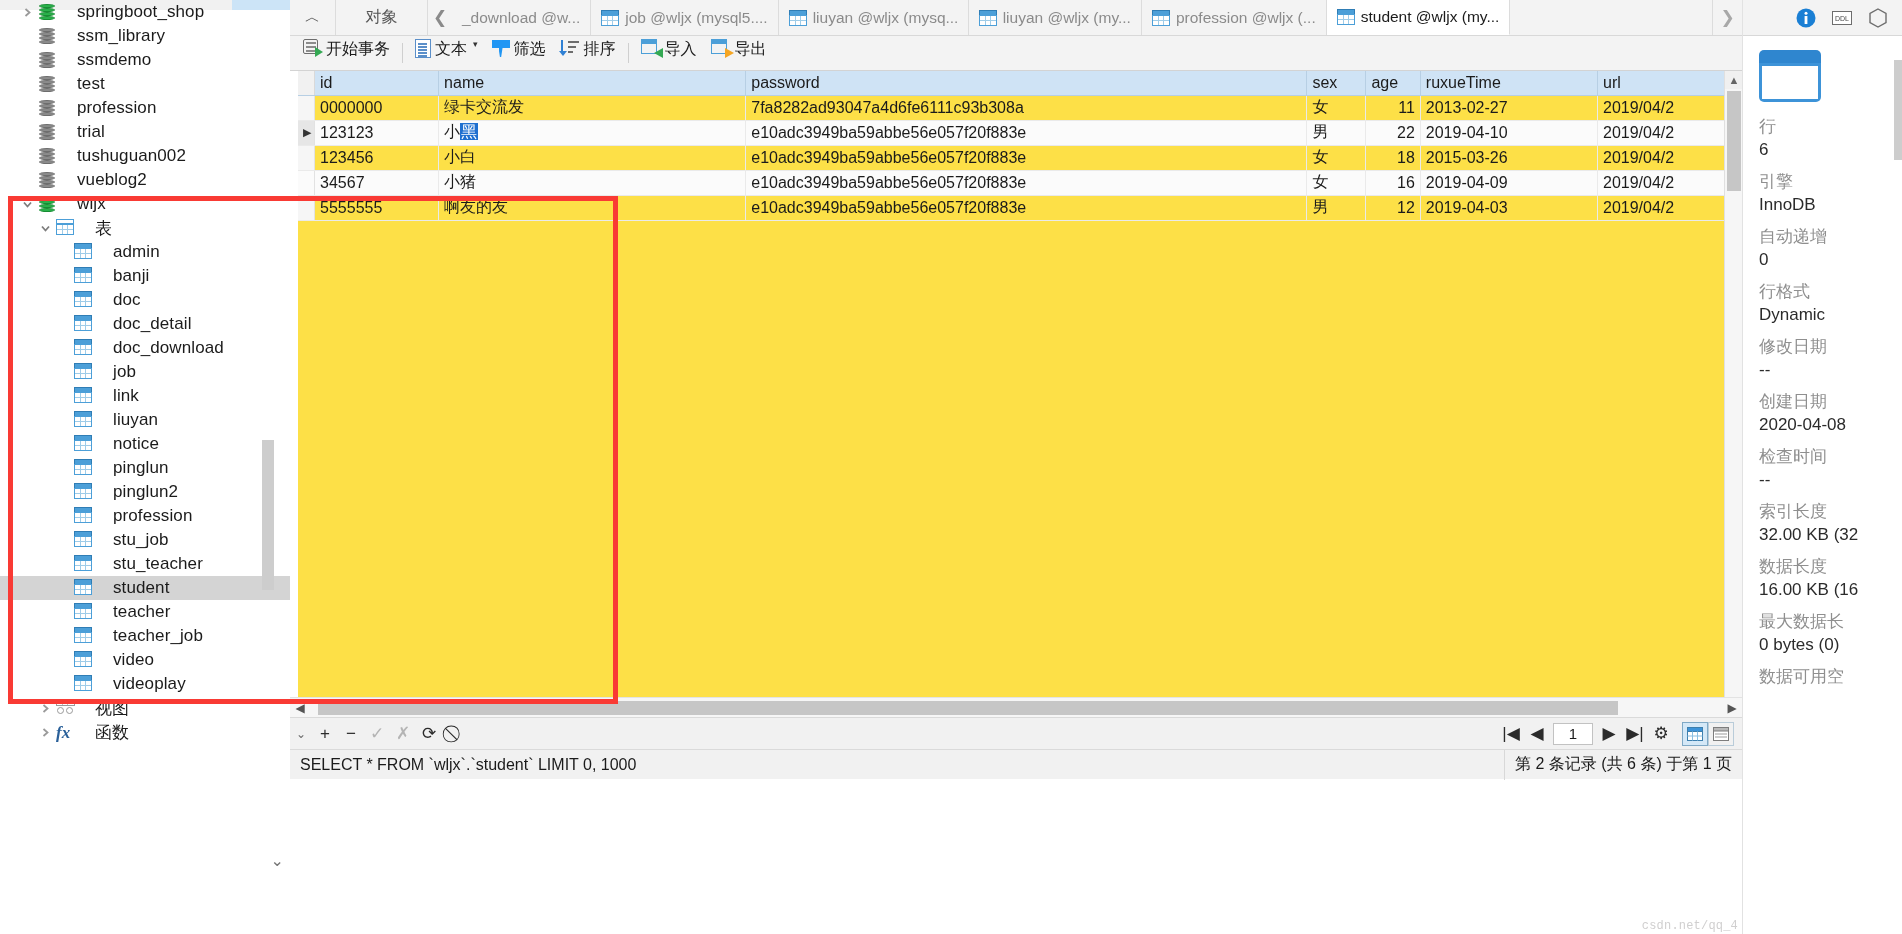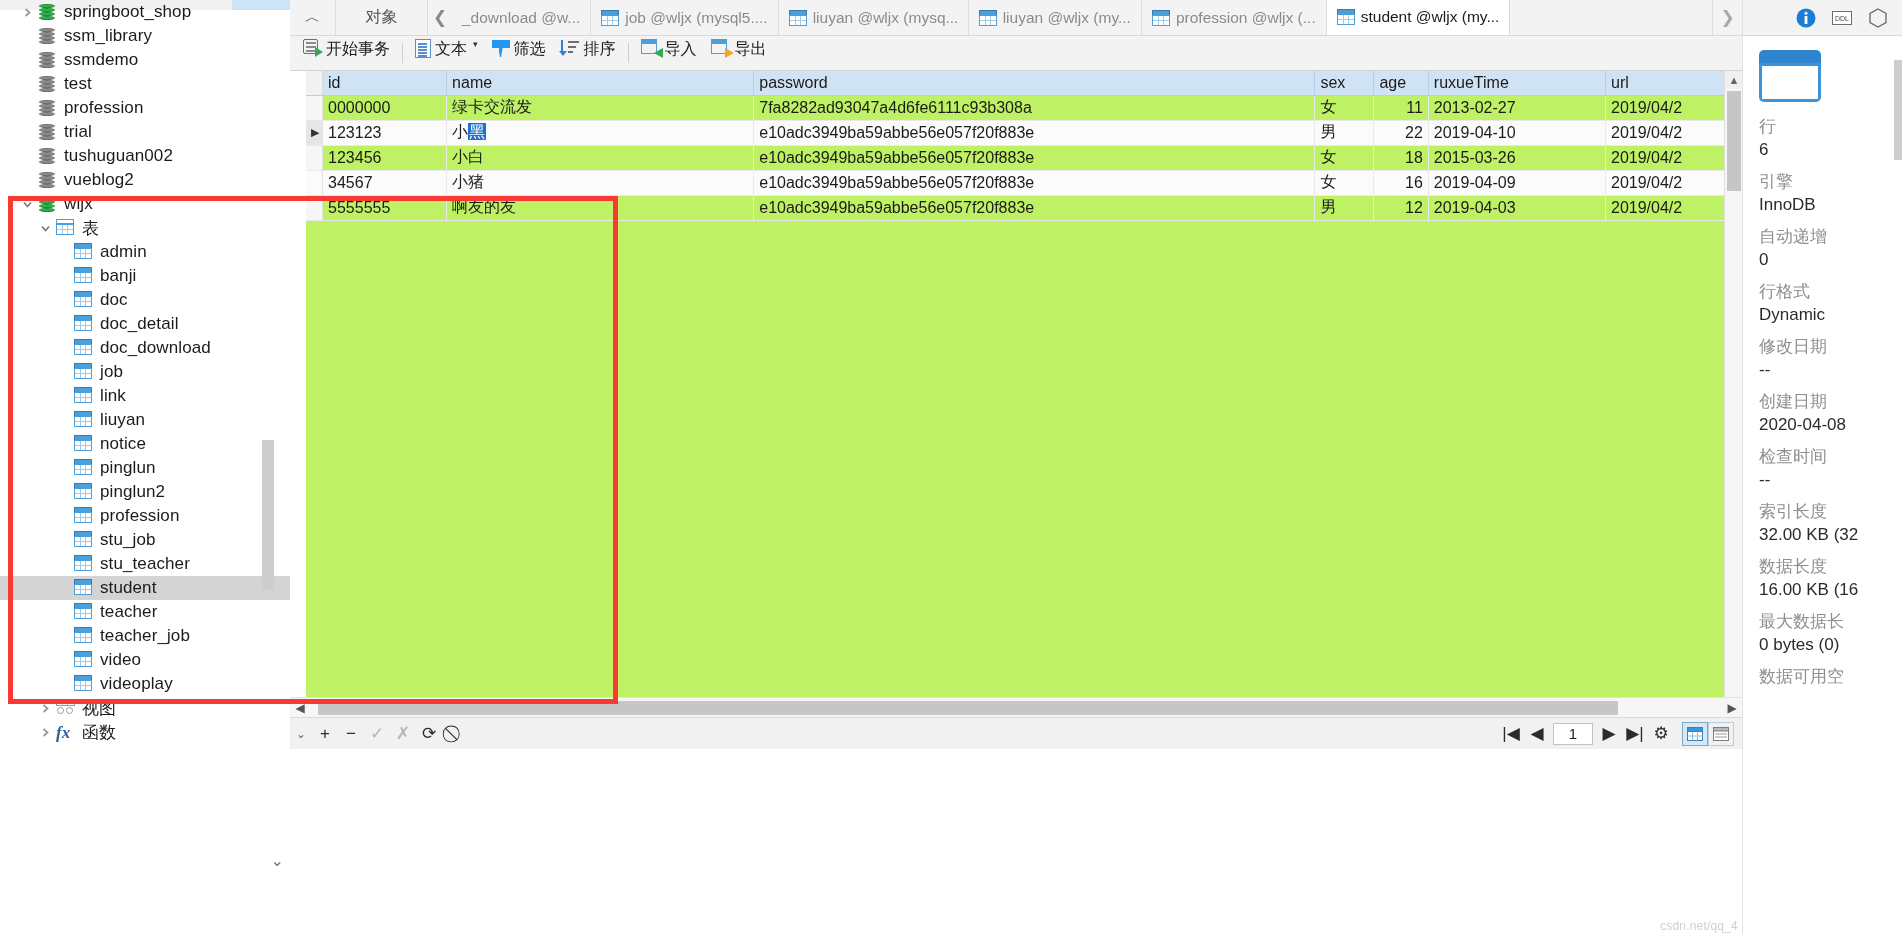--- a/index.html
+++ b/index.html
@@ -46,21 +46,21 @@
   }
   .tree-row.selected { background: #d4d4d4; }
   .twisty {
     width: 22px; flex: 0 0 22px;
     text-align: center;
     color: #9a9a9a;
     font-size: 13px;
     line-height: 1;
   }
   .twisty svg { display:block; margin: 0 auto; }
-  .ico { flex: 0 0 20px; width: 20px; height: 18px; margin-right: 6px; position: relative; }
+  .ico { flex: 0 0 20px; width: 20px; height: 18px; margin-right: 19px; position: relative; }
   .lbl { font-size: 17px; letter-spacing: 0.1px; }
 
   
   .db-ico { width: 18px; height: 18px; position: relative; }
   .db-ico i {
     position: absolute; left: 1px; width: 16px; height: 4px;
     border-radius: 50%/50%;
     background: #8c8c8c;
     border: 1px solid #6d6d6d;
   }
@@ -219,23 +219,23 @@
   .i-sort .l3 { left:8px; top:12px; width:5px; }
 
   .i-imp, .i-exp { width:20px; height:18px; position:relative; }
   .i-imp .g, .i-exp .g { position:absolute; left:0; top:0; width:16px; height:15px; border:1.5px solid #4c9fd8; }
   .i-imp .g::before, .i-exp .g::before { content:''; position:absolute; left:0; top:0; width:100%; height:4px; background:#4c9fd8; }
   .i-imp .a { position:absolute; right:-2px; bottom:-1px; width:0;height:0; border-right:9px solid #34a853; border-top:5px solid transparent; border-bottom:5px solid transparent; }
   .i-exp .a { position:absolute; right:-3px; bottom:-1px; width:0;height:0; border-left:9px solid #f5a623; border-top:5px solid transparent; border-bottom:5px solid transparent; }
 
   
   #grid {
-    position: absolute; left: 16px; top: 71px;
+    position: absolute; left: 8px; top: 71px;
     width: 1452px; height: 645px;
-    background: #bef264;
+    background: #fde047;
     overflow: hidden;
     border-bottom: 1px solid #d3d3d3;
   }
   table.dg {
     border-collapse: collapse;
     table-layout: fixed;
     width: 1430px;
     font-size: 16px;
     color: #1b1b1b;
   }
@@ -327,21 +327,21 @@
     display:flex; align-items:center;
   }
   #sqlbar .sqltext {
     flex: 1; padding-left: 10px; font-size: 16px; color:#1b1b1b;
     white-space: nowrap; overflow: hidden;
   }
   #sqlbar .recinfo {
     padding: 0 10px; font-size: 16px; color:#1b1b1b; white-space:nowrap;
     border-left:1px solid #d8d8d8; height: 30px; display:flex; align-items:center;
   }
-  #wm { position:absolute; right: 4px; bottom: 1px; font-size: 12px; color:#d0cfcf; letter-spacing: .2px; }
+  #wm { position:absolute; right: 4px; bottom: 1px; font-size: 12px; color:#d0cfcf; letter-spacing: .2px; font-family: Liberation Mono, monospace; }
 
   
   #rightpanel {
     position:absolute; right: 0; top: 0; width: 160px; height: 934px;
     background: #ffffff; border-left: 1px solid #e2e2e2;
   }
   #rp-head {
     height: 36px; display:flex; align-items:center; justify-content:flex-end;
     gap: 12px; padding-right: 12px; background: #f3f3f3;
     border-bottom:1px solid #d8d8d8;
@@ -813,20 +813,24 @@
           <svg width="16" height="14" viewBox="0 0 16 14">
             <rect x="0.5" y="0.5" width="15" height="13" fill="#ffffff" stroke="#7d7d7d"></rect>
             <rect x="0.5" y="0.5" width="15" height="3.5" fill="#b9b9b9" stroke="#7d7d7d"></rect>
             <line x1="2" y1="7" x2="14" y2="7" stroke="#9b9b9b"></line>
             <line x1="2" y1="10" x2="14" y2="10" stroke="#9b9b9b"></line>
           </svg>
         </div>
       </div>
     </div>
 
+    <div id="sqlbar">
+      <div class="sqltext">SELECT * FROM `wljx`.`student` LIMIT 0, 1000</div>
+      <div class="recinfo">第 2 条记录 (共 6 条) 于第 1 页</div>
+    </div>
     <div id="wm">csdn.net/qq_4</div>
   </div>
 
   <div id="rightpanel">
     <div id="rp-head">
       <span class="rp-hicon">
         <svg width="22" height="22" viewBox="0 0 22 22">
           <circle cx="11" cy="11" r="9.5" fill="#1a7fd4"></circle>
           <circle cx="11" cy="6.2" r="1.5" fill="#fff"></circle>
           <rect x="9.6" y="9" width="2.8" height="8" fill="#fff"></rect>

